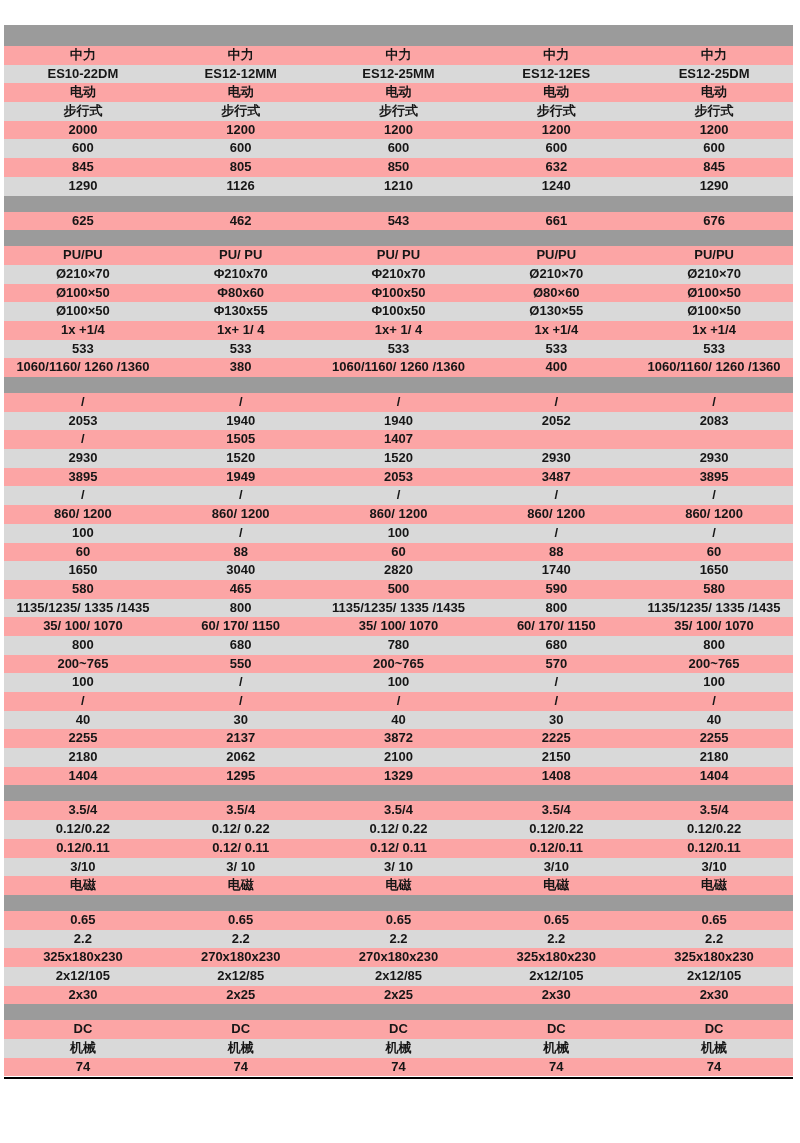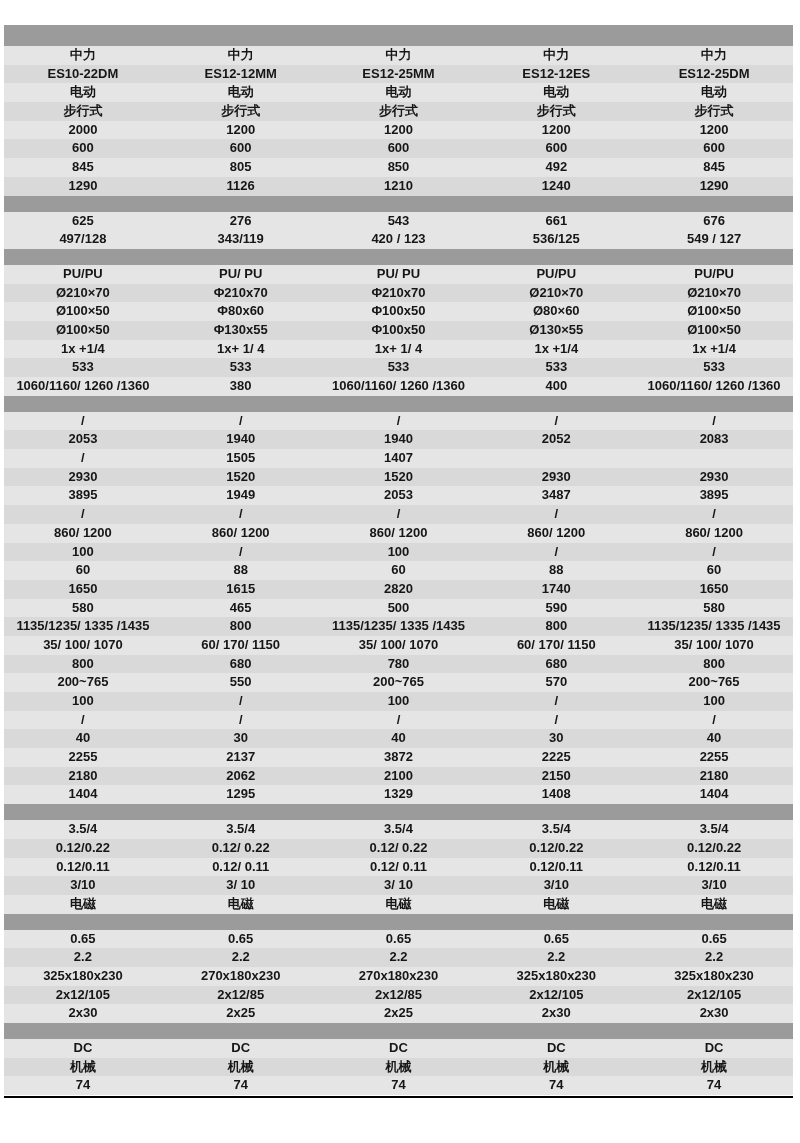--- a/index.html
+++ b/index.html
@@ -24,21 +24,21 @@
     height: 16px;
     background: var(--sep-color, #9b9b9b);
   }
   .sep.first {
     height: 21px;
   }
   .trow {
     display: flex;
     height: 18.7px;
     align-items: center;
-    background: #e5e5e5;
+    background: #fca5a5;
   }
   .trow.alt {
     background: var(--alt-color, #d9d9d9);
   }
   .tcell {
     flex: 1 1 0;
     text-align: center;
     font-size: 13px;
     font-weight: 700;
     color: var(--text-color, #161616);
@@ -96,44 +96,37 @@
         <div class="tcell">600</div>
         <div class="tcell">600</div>
         <div class="tcell">600</div>
         <div class="tcell">600</div>
         <div class="tcell">600</div>
       </div>
       <div class="trow">
         <div class="tcell">845</div>
         <div class="tcell">805</div>
         <div class="tcell">850</div>
-        <div class="tcell">492</div>
+        <div class="tcell">632</div>
         <div class="tcell">845</div>
       </div>
       <div class="trow alt">
         <div class="tcell">1290</div>
         <div class="tcell">1126</div>
         <div class="tcell">1210</div>
         <div class="tcell">1240</div>
         <div class="tcell">1290</div>
       </div>
       <div class="sep"></div>
       <div class="trow">
         <div class="tcell">625</div>
-        <div class="tcell">276</div>
+        <div class="tcell">462</div>
         <div class="tcell">543</div>
         <div class="tcell">661</div>
         <div class="tcell">676</div>
-      </div>
-      <div class="trow">
-        <div class="tcell">497/128</div>
-        <div class="tcell">343/119</div>
-        <div class="tcell">420 / 123</div>
-        <div class="tcell">536/125</div>
-        <div class="tcell">549 / 127</div>
       </div>
       <div class="sep"></div>
       <div class="trow">
         <div class="tcell">PU/PU</div>
         <div class="tcell">PU/ PU</div>
         <div class="tcell">PU/ PU</div>
         <div class="tcell">PU/PU</div>
         <div class="tcell">PU/PU</div>
       </div>
       <div class="trow alt">
@@ -237,21 +230,21 @@
       </div>
       <div class="trow">
         <div class="tcell">60</div>
         <div class="tcell">88</div>
         <div class="tcell">60</div>
         <div class="tcell">88</div>
         <div class="tcell">60</div>
       </div>
       <div class="trow alt">
         <div class="tcell">1650</div>
-        <div class="tcell">1615</div>
+        <div class="tcell">3040</div>
         <div class="tcell">2820</div>
         <div class="tcell">1740</div>
         <div class="tcell">1650</div>
       </div>
       <div class="trow">
         <div class="tcell">580</div>
         <div class="tcell">465</div>
         <div class="tcell">500</div>
         <div class="tcell">590</div>
         <div class="tcell">580</div>

